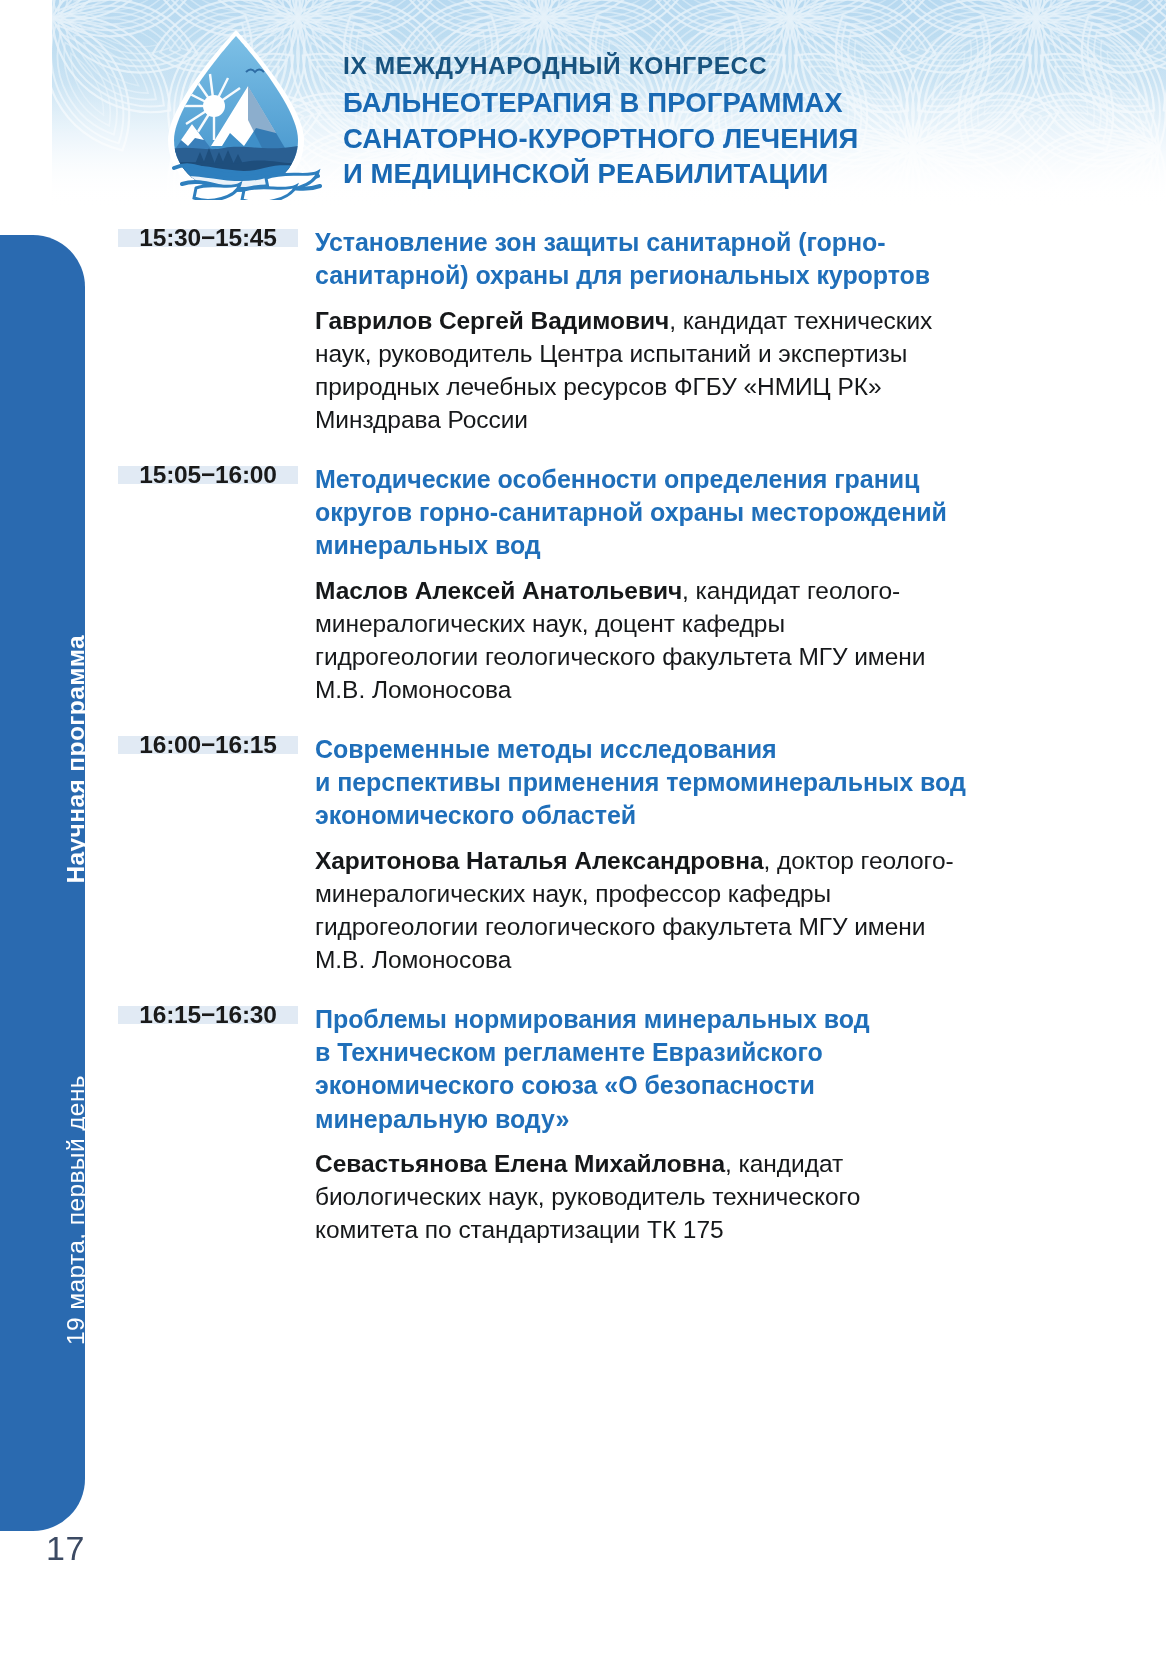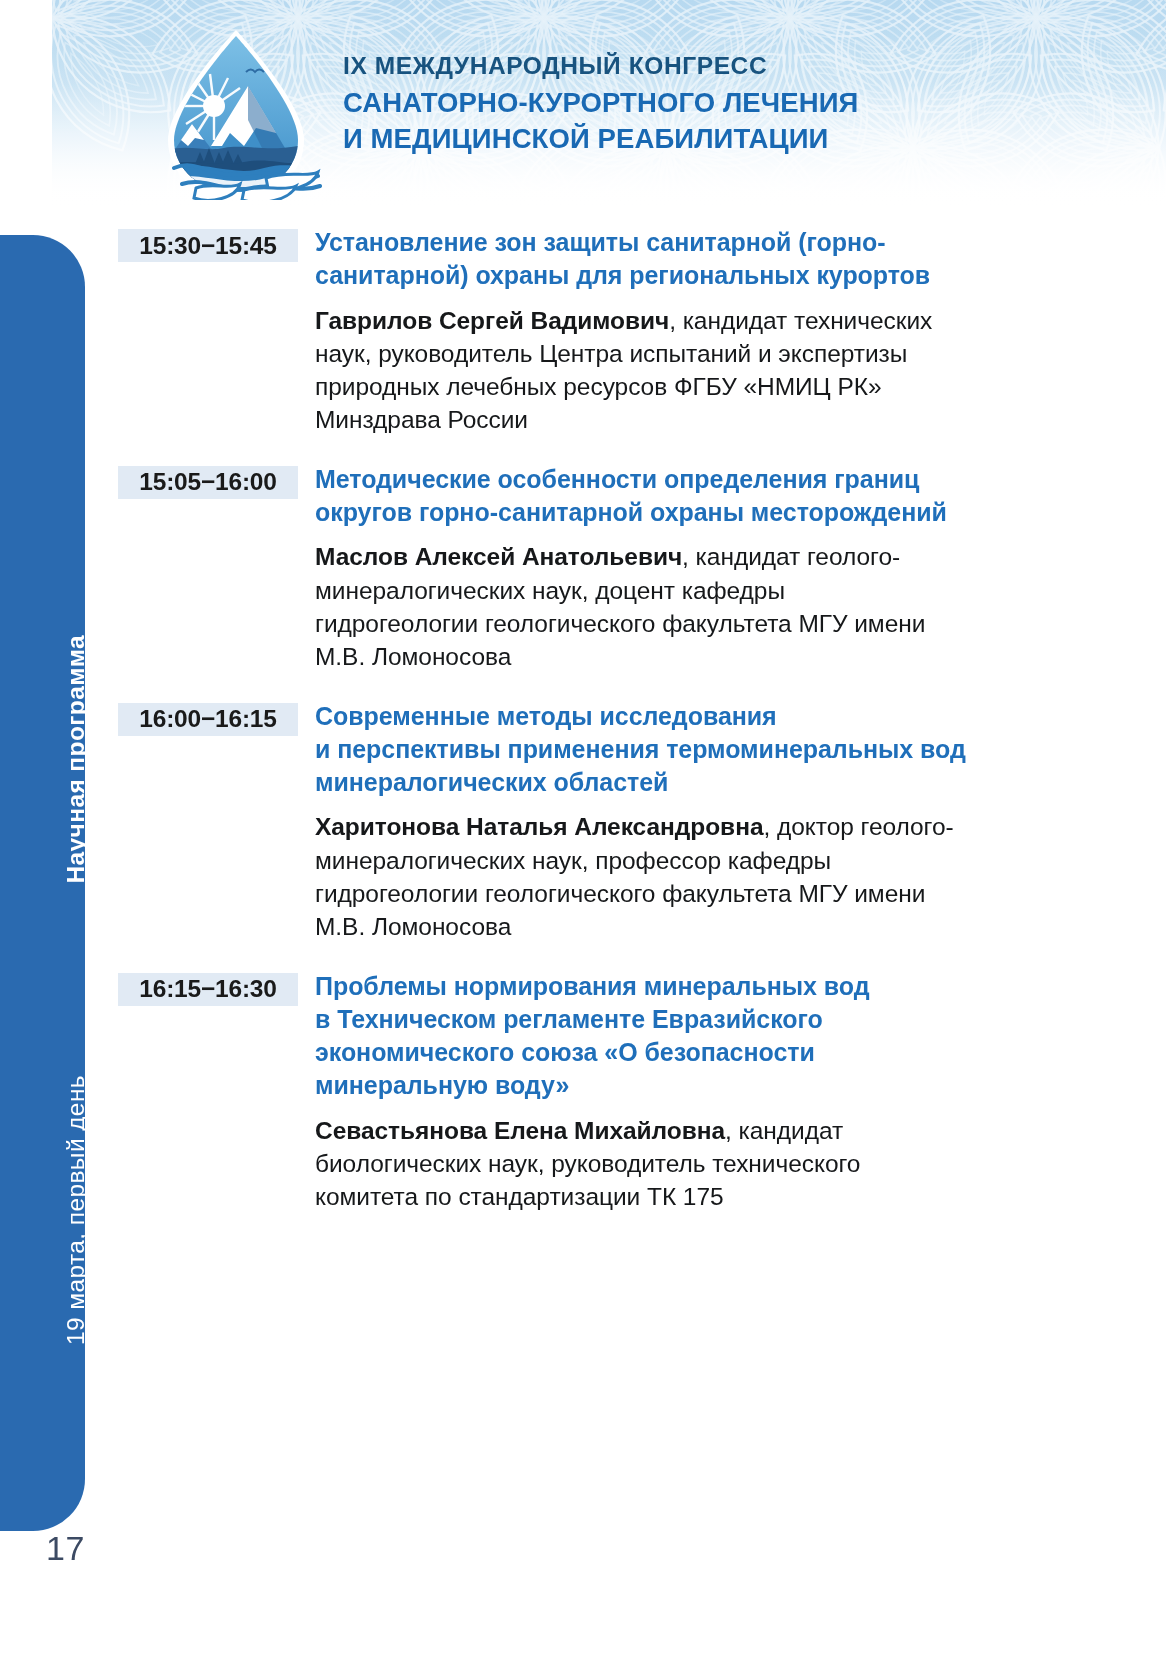--- a/index.html
+++ b/index.html
@@ -136,21 +136,21 @@
     display: block;
     margin-bottom: 26px;
   }
   .session:last-child { margin-bottom: 0; }
 
   .time-badge {
     position: absolute;
     left: 0;
     top: 3px;
     width: 180px;
-    height: 33px;
+    height: 18px;
     background: #e1eaf4;
     color: #1a1a1a;
     font-size: 24.5px;
     font-weight: bold;
     letter-spacing: -0.2px;
     display: flex;
     align-items: center;
     justify-content: center;
   }
 
@@ -320,20 +320,21 @@
       <g fill="#ffffff" stroke="#2e7fbe" stroke-width="3">
         <path d="M118,150 C 140,142 160,150 170,144 C 166,158 140,166 120,160 Z"></path>
         <path d="M96,162 C 116,156 136,164 148,158 C 142,172 114,178 94,172 Z"></path>
         <path d="M48,160 C 64,154 82,162 92,156 C 88,170 62,176 46,170 Z"></path>
       </g>
     </svg>
 
     <div class="header-text">
       <div class="kicker">IX МЕЖДУНАРОДНЫЙ КОНГРЕСС</div>
       <div class="congress-title">
+        <div>БАЛЬНЕОТЕРАПИЯ В ПРОГРАММАХ</div>
         <div>САНАТОРНО-КУРОРТНОГО ЛЕЧЕНИЯ</div>
         <div>И МЕДИЦИНСКОЙ РЕАБИЛИТАЦИИ</div>
       </div>
     </div>
   </div>
 
   <div class="side-tab">
     <div class="side-tab-inner">
       <div class="side-label side-label-program">Научная программа</div>
       <div class="side-label side-label-day">19 марта, первый день</div>
@@ -357,37 +358,38 @@
         </div>
       </div>
     </div>
 
     <div class="session">
       <div class="time-badge">15:05−16:00</div>
       <div class="session-body">
         <div class="session-title">
           <span>Методические особенности определения границ</span>
           <span>округов горно-санитарной охраны месторождений</span>
+          <span>минеральных вод</span>
         </div>
         <div class="speaker">
           <span><b>Маслов Алексей Анатольевич</b><i style="font-style:normal">, кандидат геолого-</i></span>
           <span>минералогических наук, доцент кафедры</span>
           <span>гидрогеологии геологического факультета МГУ имени</span>
           <span>М.В. Ломоносова</span>
         </div>
       </div>
     </div>
 
     <div class="session">
       <div class="time-badge">16:00−16:15</div>
       <div class="session-body">
         <div class="session-title">
           <span>Современные методы исследования</span>
           <span>и перспективы применения термоминеральных вод</span>
-          <span>минералогических областей</span>
+          <span>экономического областей</span>
         </div>
         <div class="speaker">
           <span><b>Харитонова Наталья Александровна</b><i style="font-style:normal">, доктор геолого-</i></span>
           <span>минералогических наук, профессор кафедры</span>
           <span>гидрогеологии геологического факультета МГУ имени</span>
           <span>М.В. Ломоносова</span>
         </div>
       </div>
     </div>
 

